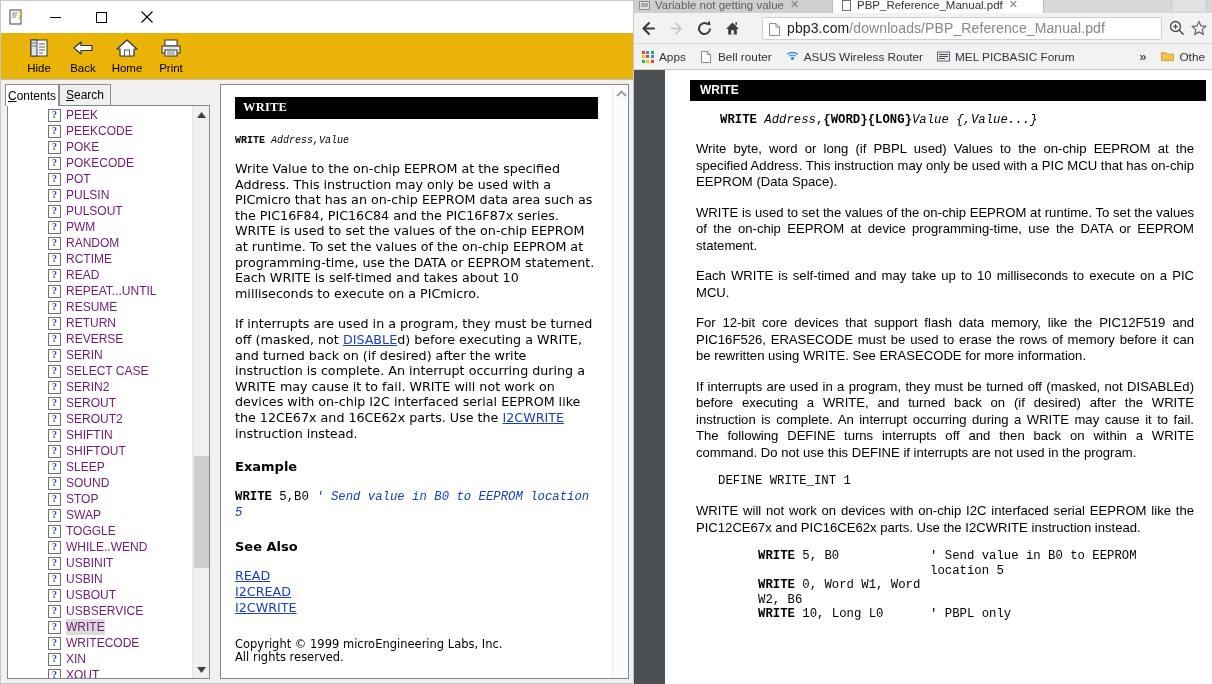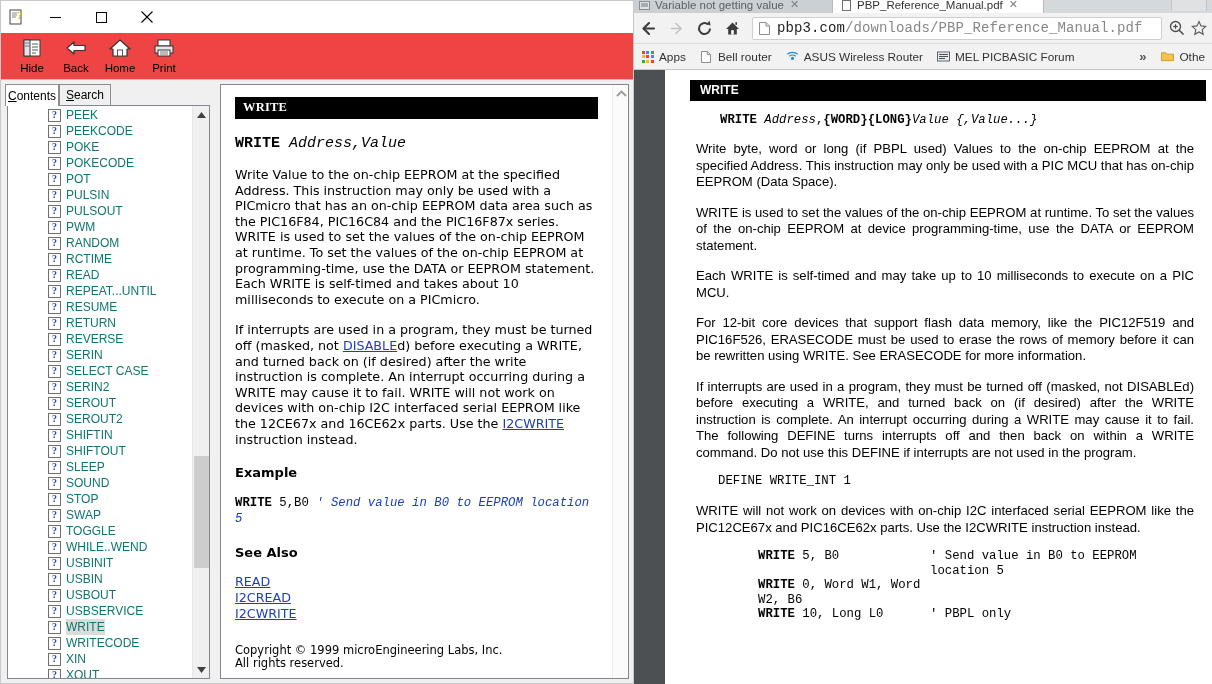--- a/index.html
+++ b/index.html
@@ -28,22 +28,22 @@
     font-size:12.5px;color:#000;letter-spacing:.1px;flex:1 1 auto;
   }
   .win-btns{display:flex;height:32px;flex:0 0 auto;}
   .win-btn{
     width:46px;height:32px;display:flex;align-items:center;justify-content:center;
     font-size:13px;color:#000;line-height:1;
   }
   .win-btn svg{display:block;}
 
   .help-toolbar{
-    height:46px;background:#ef4444;display:flex;align-items:flex-start;
-    padding-left:9px;box-sizing:border-box;
+    height:46px;background:#eab308;display:flex;align-items:flex-start;
+    padding-left:16px;box-sizing:border-box;
   }
   .tb-item{
     width:44px;height:46px;display:flex;flex-direction:column;align-items:center;
     justify-content:flex-start;padding-top:2px;box-sizing:border-box;
   }
   .tb-ico{height:26px;display:flex;align-items:center;justify-content:center;}
   .tb-lbl{font-size:11.5px;color:#000;line-height:12px;margin-top:1px;}
 
   .help-sep{height:1px;background:#c0c0c0;margin:0;}
 
@@ -59,21 +59,21 @@
   .tab.active{background:#ffffff;border-color:#8d8d8d;z-index:2;height:22px;}
   .tab u{text-decoration:underline;}
 
   .tree-panel{
     position:absolute;left:6px;top:25px;width:203px;bottom:4px;
     background:#ffffff;border:1px solid #828790;box-sizing:border-box;overflow:hidden;
   }
   .tree-inner{position:absolute;left:0;top:0;right:17px;bottom:0;overflow:hidden;padding-top:1px;}
   .tree-row{
     height:16px;display:flex;align-items:center;padding-left:40px;box-sizing:border-box;
-    font-size:12px;color:#0f766e;white-space:nowrap;
+    font-size:12px;color:#701a75;white-space:nowrap;
   }
   .tree-row .q{
     width:13px;height:13px;margin-right:5px;flex:0 0 auto;position:relative;
     background:#ffffff;border:1px solid #6f6f6f;box-sizing:border-box;
   }
   .tree-row .q:after{
     content:"?";position:absolute;left:0;right:0;top:-2px;
     font-size:10px;font-weight:bold;color:#1a3fd0;text-align:center;line-height:13px;
     font-family:"Liberation Serif", serif;
   }
@@ -98,21 +98,21 @@
     position:absolute;left:219px;top:4px;right:4px;bottom:4px;
     background:#ffffff;border:1px solid #828790;box-sizing:border-box;overflow:hidden;
   }
   .doc-scroll{position:absolute;left:0;top:0;right:16px;bottom:0;overflow:hidden;}
   .doc-inner{padding:12px 14px 0 14px;}
   .hdr-bar{
     background:#000000;color:#ffffff;font-weight:bold;font-size:12.5px;
     padding:3px 8px 4px 8px;font-family:"Liberation Serif", serif;letter-spacing:.2px;
   }
   .doc-syntax{
-    font-family:"Liberation Mono", monospace;font-size:15px;color:#000;margin-top:16px;
+    font-family:"Liberation Mono", monospace;font-size:10px;color:#000;margin-top:16px;
   }
   .doc-syntax b{font-weight:bold;}
   .doc-syntax i{font-style:italic;}
   .doc-p{
     font-size:12.7px;color:#000;line-height:15.6px;margin-top:15px;
     font-family:"DejaVu Sans", sans-serif;
   }
   .doc-h{
     font-size:13px;font-weight:bold;color:#000;margin-top:18px;
     font-family:"DejaVu Sans", sans-serif;
@@ -160,23 +160,22 @@
     border-radius:4px 4px 0 0;
   }
 
   .chrome-toolbar{
     position:absolute;left:0;top:13px;width:578px;height:31px;background:#f2f2f2;
     display:flex;align-items:center;border-bottom:1px solid #dcdcdc;box-sizing:border-box;
   }
   .nav-btn{width:28px;height:31px;display:flex;align-items:center;justify-content:center;}
   .omnibox{
     flex:1 1 auto;height:23px;background:#ffffff;border:1px solid #cfcfcf;border-radius:2px;
-    display:flex;align-items:center;padding:0 6px;box-sizing:border-box;margin:0 4px 0 6px;
+    display:flex;align-items:center;padding:0 6px;box-sizing:border-box;margin:0 4px 0 16px;
     overflow:hidden;
-    font-family:Liberation Mono, monospace;
   }
   .omnibox .pg{width:11px;height:13px;margin-right:7px;flex:0 0 auto;}
   .omni-text{font-size:14px;white-space:nowrap;overflow:hidden;letter-spacing:.1px;}
   .omni-text .host{color:#222;}
   .omni-text .path{color:#878787;}
   .omni-icons{display:flex;align-items:center;flex:0 0 auto;padding-right:2px;}
   .omni-ico{width:22px;height:31px;display:flex;align-items:center;justify-content:center;}
 
   .bookmarks{
     position:absolute;left:0;top:44px;width:578px;height:26px;background:#f2f2f2;

